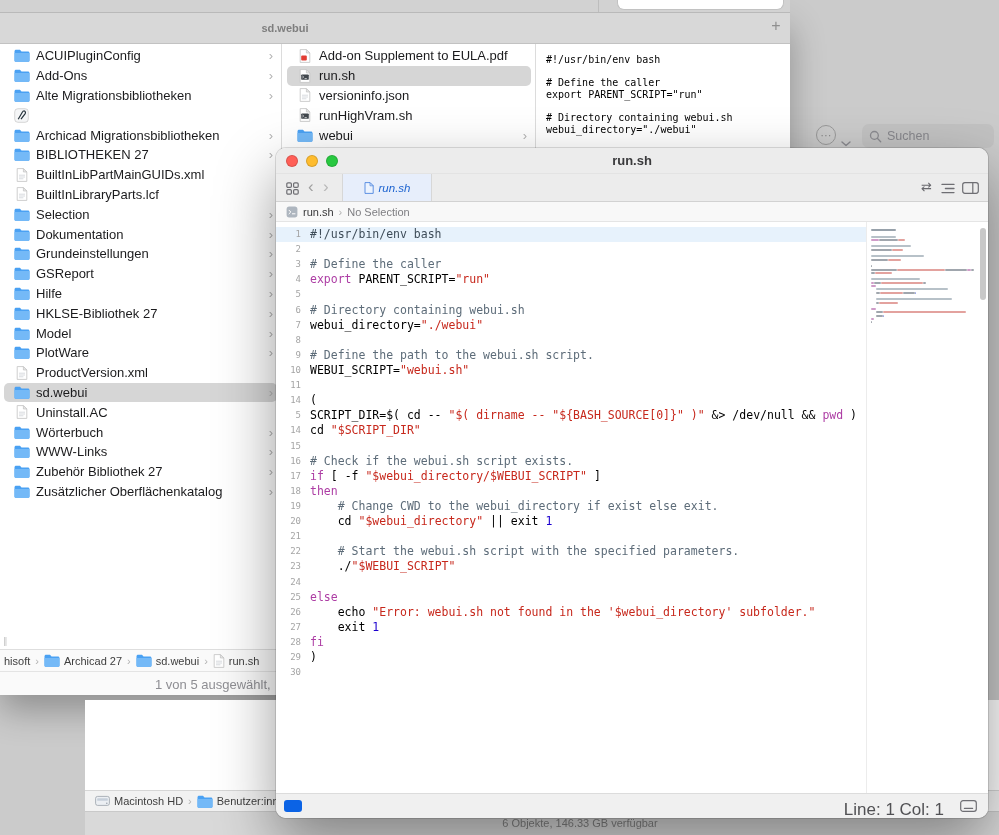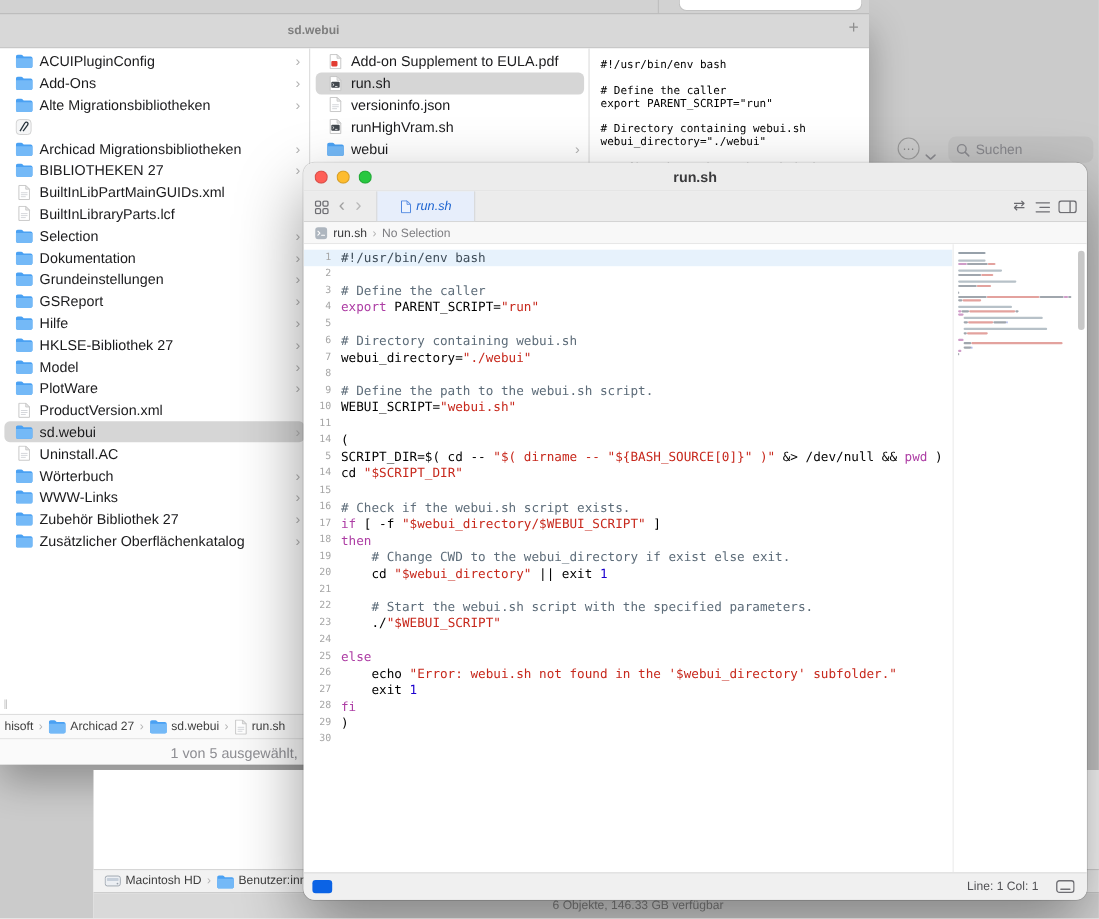--- a/index.html
+++ b/index.html
@@ -80,21 +80,21 @@
 .tok-keyword{color:#ad3da4;}
 .tok-string{color:#c7281c;}
 .tok-number{color:#1c00cf;}
 .xc-minimap{position:absolute;top:0;bottom:0;right:10px;width:112px;border-left:1px solid #ececec;padding:7px 4px;background:#fff;}
 .mmline{height:2px;margin-bottom:1.3px;font-size:0;white-space:nowrap;}
 .mmline span{display:inline-block;height:2px;border-radius:1px;vertical-align:top;}
 .xc-scroll{position:absolute;top:4px;bottom:4px;right:1px;width:8px;}
 .thumb{position:absolute;top:2px;right:1px;width:6px;height:72px;background:#c8c8c8;border-radius:3px;}
 .xc-status{position:absolute;left:0;right:0;bottom:0;height:25px;background:#f0f0f0;border-top:1px solid #dcdcdc;}
 .xc-prog{position:absolute;left:8px;top:6px;width:18px;height:12px;border-radius:3px;background:#0b63e5;}
-.xc-linecol{position:absolute;right:44px;top:6px;font-size:11px;color:#515154;}
+.xc-linecol{position:absolute;right:44px;top:6px;font-size:17px;color:#515154;}
 .xc-kb{position:absolute;right:11px;top:6px;}
 </style>
 </head>
 <body>
 
 <div class="top-strip">
   <div class="ts-vline"></div>
   <div class="ts-field"></div>
 </div>
 

